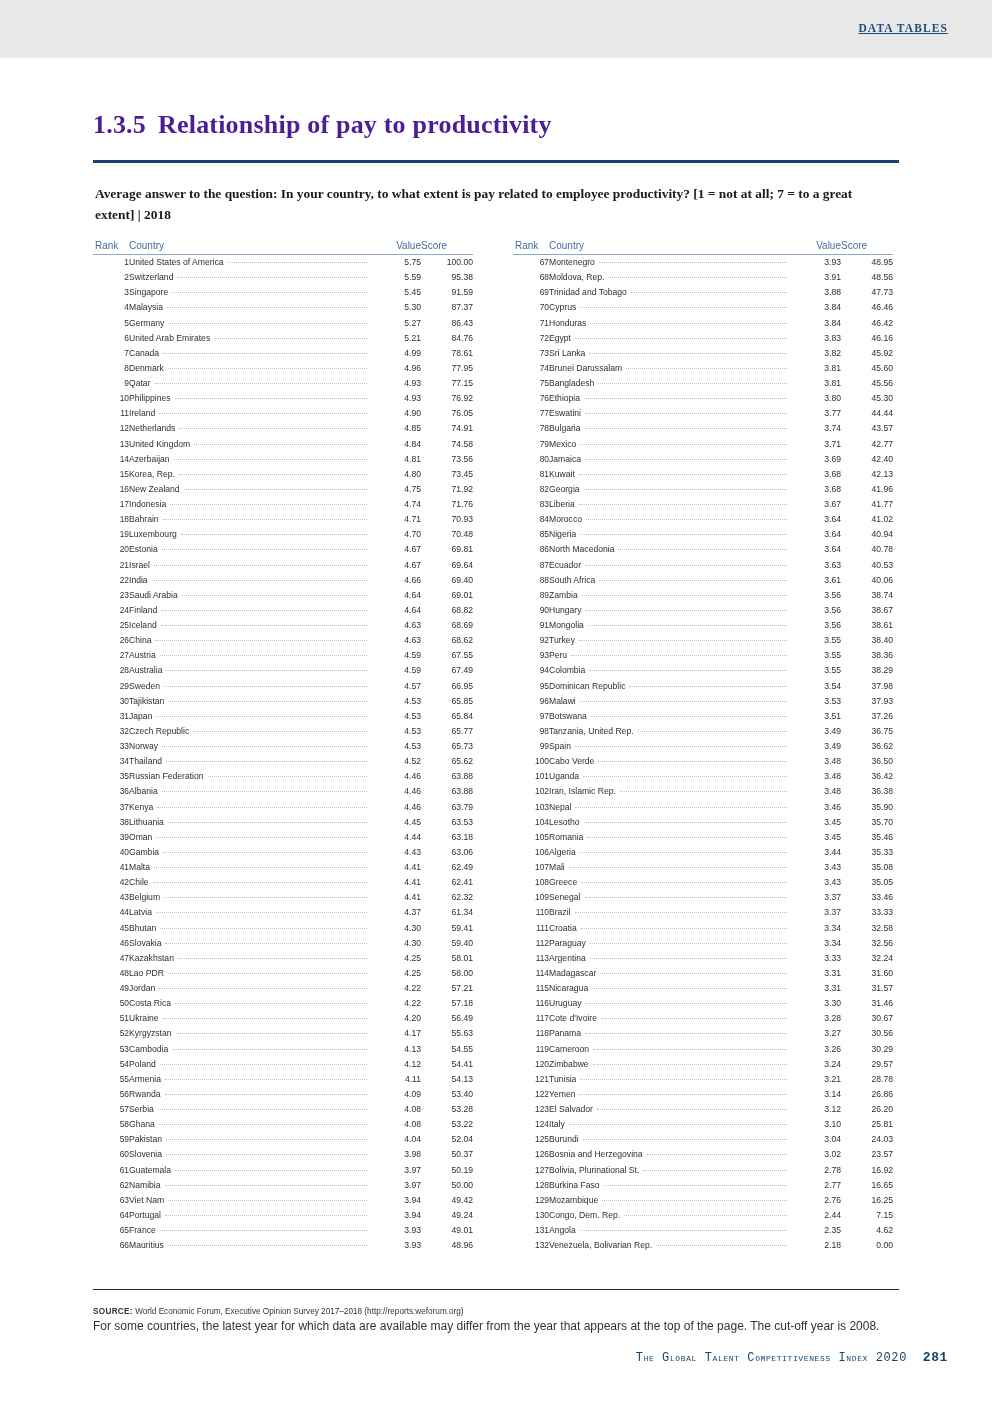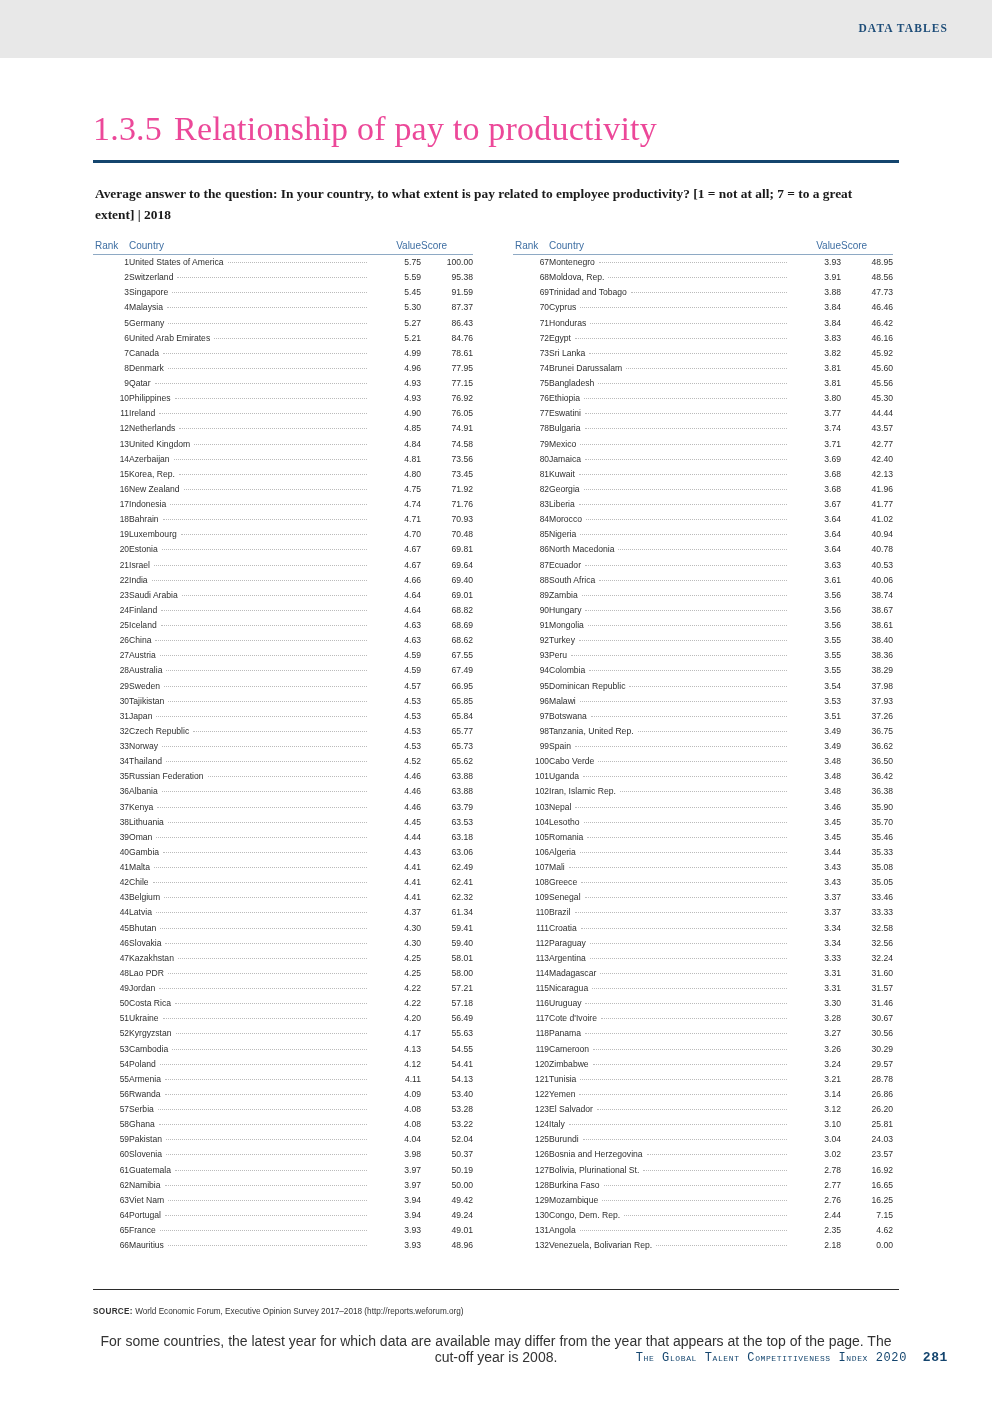--- a/index.html
+++ b/index.html
@@ -12,28 +12,28 @@
 
   
   .topband{
     position:absolute;left:0;top:0;width:992px;height:58px;
     background:#e8e8e8;
   }
   .topband .label{
     position:absolute;right:44px;top:22px;
     font-family:"Liberation Serif", serif;
     font-size:11.5px;letter-spacing:1.1px;
-    color:#1f4e79;font-variant:small-caps;font-weight:600;
+    color:#1f4e79;font-variant:small-caps;font-weight:600;text-decoration:underline;
   }
 
   
   .title{
     position:absolute;left:93px;top:110px;
     font-family:"Liberation Serif", serif;
-    font-size:34px;font-weight:400;color:#ec4899;
+    font-size:26px;font-weight:700;color:#4c1d95;
     letter-spacing:.2px;
   }
   .title .num{margin-right:12px;}
   .rule{
     position:absolute;left:93px;top:160px;width:806px;height:2.5px;
     background:#14456e;
   }
 
   
   .subtitle{
@@ -86,21 +86,21 @@
     border-bottom:1px dotted #bbb;transform:translateY(-2px);
   }
 
   
   .source{
     position:absolute;left:93px;top:1289px;width:806px;
     border-top:1px solid #2b2b2b;padding-top:17px;
   }
   .source .l1{font-size:8.2px;color:#333;}
   .source .l1 b{font-variant:small-caps;font-weight:700;letter-spacing:.3px;}
-  .source .l2{font-size:14px;color:#333;margin-top:17px;text-align:center;}
+  .source .l2{font-size:12px;color:#333;margin-top:3px;}
 
   
   .footer{
     position:absolute;right:44px;bottom:38px;
     font-family:Liberation Mono, monospace;
     font-size:12px;color:#14456e;letter-spacing:.6px;
     font-variant:small-caps;
   }
   .footer .pg{font-weight:700;margin-left:8px;font-variant:normal;font-size:13px;}
 </style>

